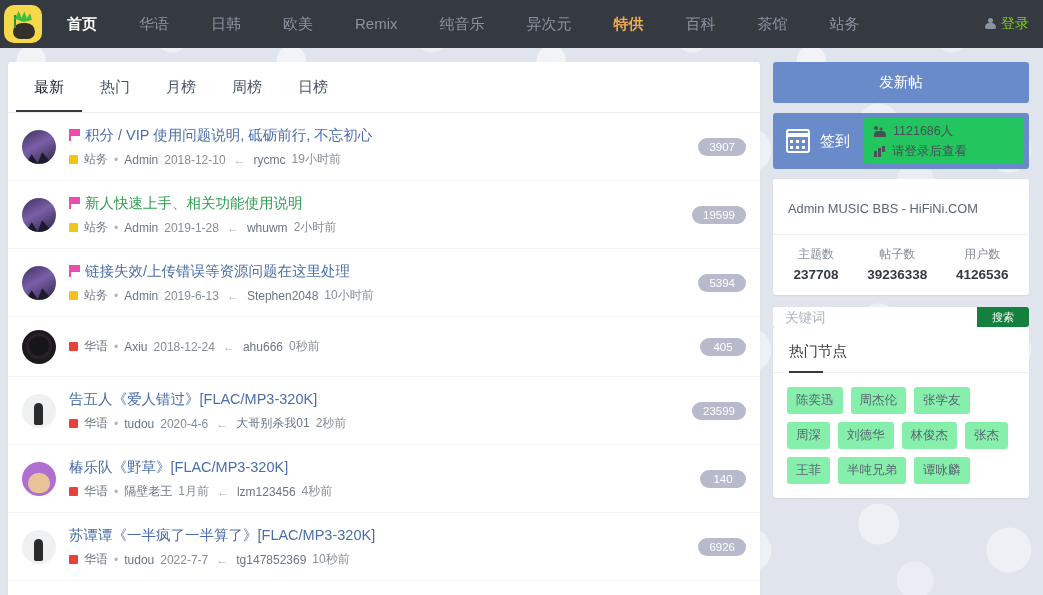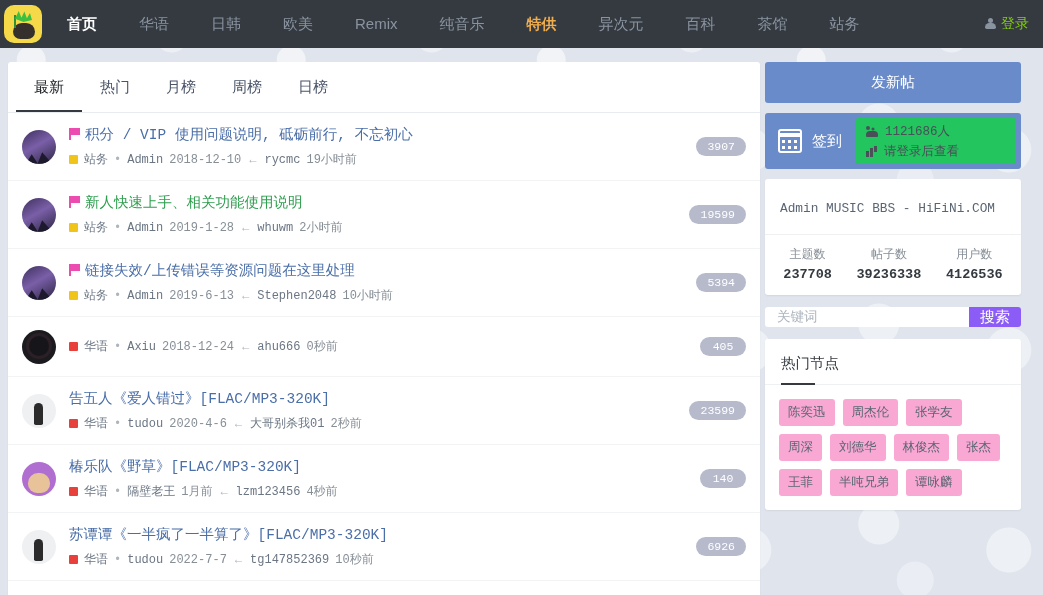--- a/index.html
+++ b/index.html
@@ -80,23 +80,22 @@
   .user-icon::after {
     content: ""; position: absolute; bottom: 1px; left: 0;
     width: 11px; height: 6px; border-radius: 5px 5px 2px 2px; background: #8a93a0;
   }
 
   
   .page {
     position: relative; z-index: 2;
     display: flex;
     padding: 14px 8px 8px 8px;
-    gap: 5px;
+    gap: 13px;
     height: calc(595px - 48px);
-    font-family: Liberation Mono, monospace;
   }
   .main-col { width: 752px; flex: 0 0 752px; }
   .side-col { width: 256px; flex: 0 0 256px; }
 
   .card {
     background: #fff;
     border-radius: 3px;
     box-shadow: 0 1px 2px rgba(0,0,0,.06);
   }
 
@@ -277,57 +276,57 @@
     display: flex; justify-content: space-around;
     padding: 11px 6px 13px 6px;
     border-top: 1px solid #eef0f2;
     border-radius: 0 0 3px 3px;
     margin-bottom: 12px;
   }
   .stat-block { text-align: center; }
   .stat-label { font-size: 12px; color: #868e96; margin-bottom: 4px; }
   .stat-value { font-size: 13.5px; color: #343a40; font-weight: bold; }
 
-  .search-row { display: flex; margin-bottom: 12px; height: 20px; }
+  .search-row { display: flex; height: 20px; }
   .search-input {
     flex: 1 1 auto;
     border: none; outline: none;
     background: #fff;
     border-radius: 3px 0 0 3px;
     padding: 0 12px;
     font-size: 13.5px;
     color: #495057;
     font-family: inherit;
   }
   .search-input::placeholder { color: #adb5bd; }
   .search-btn {
     flex: 0 0 52px;
-    background: #8b5cf6; color: #fff;
+    background: #15803d; color: #fff;
     border: none; border-radius: 0 3px 3px 0;
-    font-size: 15px; cursor: pointer;
+    font-size: 11px; cursor: pointer;
     font-family: inherit;
   }
 
   .nodes-card { border-radius: 3px; overflow: hidden; }
   .nodes-head {
     padding: 15px 16px 11px 16px;
     border-bottom: 1px solid #eef0f2;
     position: relative;
   }
   .nodes-title { font-size: 14.5px; color: #343a40; }
   .nodes-head::after {
     content: ""; position: absolute; left: 16px; bottom: -1px;
     width: 34px; height: 2px; background: #343a40;
   }
   .tag-wrap {
     display: flex; flex-wrap: wrap; gap: 8px;
     padding: 14px 14px 14px 14px;
   }
   .tag {
-    background: #f9a8d4;
+    background: #86efac;
     color: #5a6572;
     font-size: 12.5px;
     border-radius: 3px;
     padding: 5px 9px;
     cursor: pointer;
     white-space: nowrap;
   }
 </style>
 </head>
 <body>
@@ -338,22 +337,22 @@
     <div class="stem"></div>
     <div class="leaf"></div>
   </div>
   <div class="nav-links" id="nav-links">
       <a class="nav-link active-home">首页</a>
       <a class="nav-link">华语</a>
       <a class="nav-link">日韩</a>
       <a class="nav-link">欧美</a>
       <a class="nav-link">Remix</a>
       <a class="nav-link">纯音乐</a>
+      <a class="nav-link">异次元</a>
       <a class="nav-link active-feature">特供</a>
-      <a class="nav-link">异次元</a>
       <a class="nav-link">百科</a>
       <a class="nav-link">茶馆</a>
       <a class="nav-link">站务</a>
     </div>
   <div class="nav-right">
     <a class="login-btn">
       <span class="user-icon"></span>
       <span>登录</span>
     </a>
   </div>

